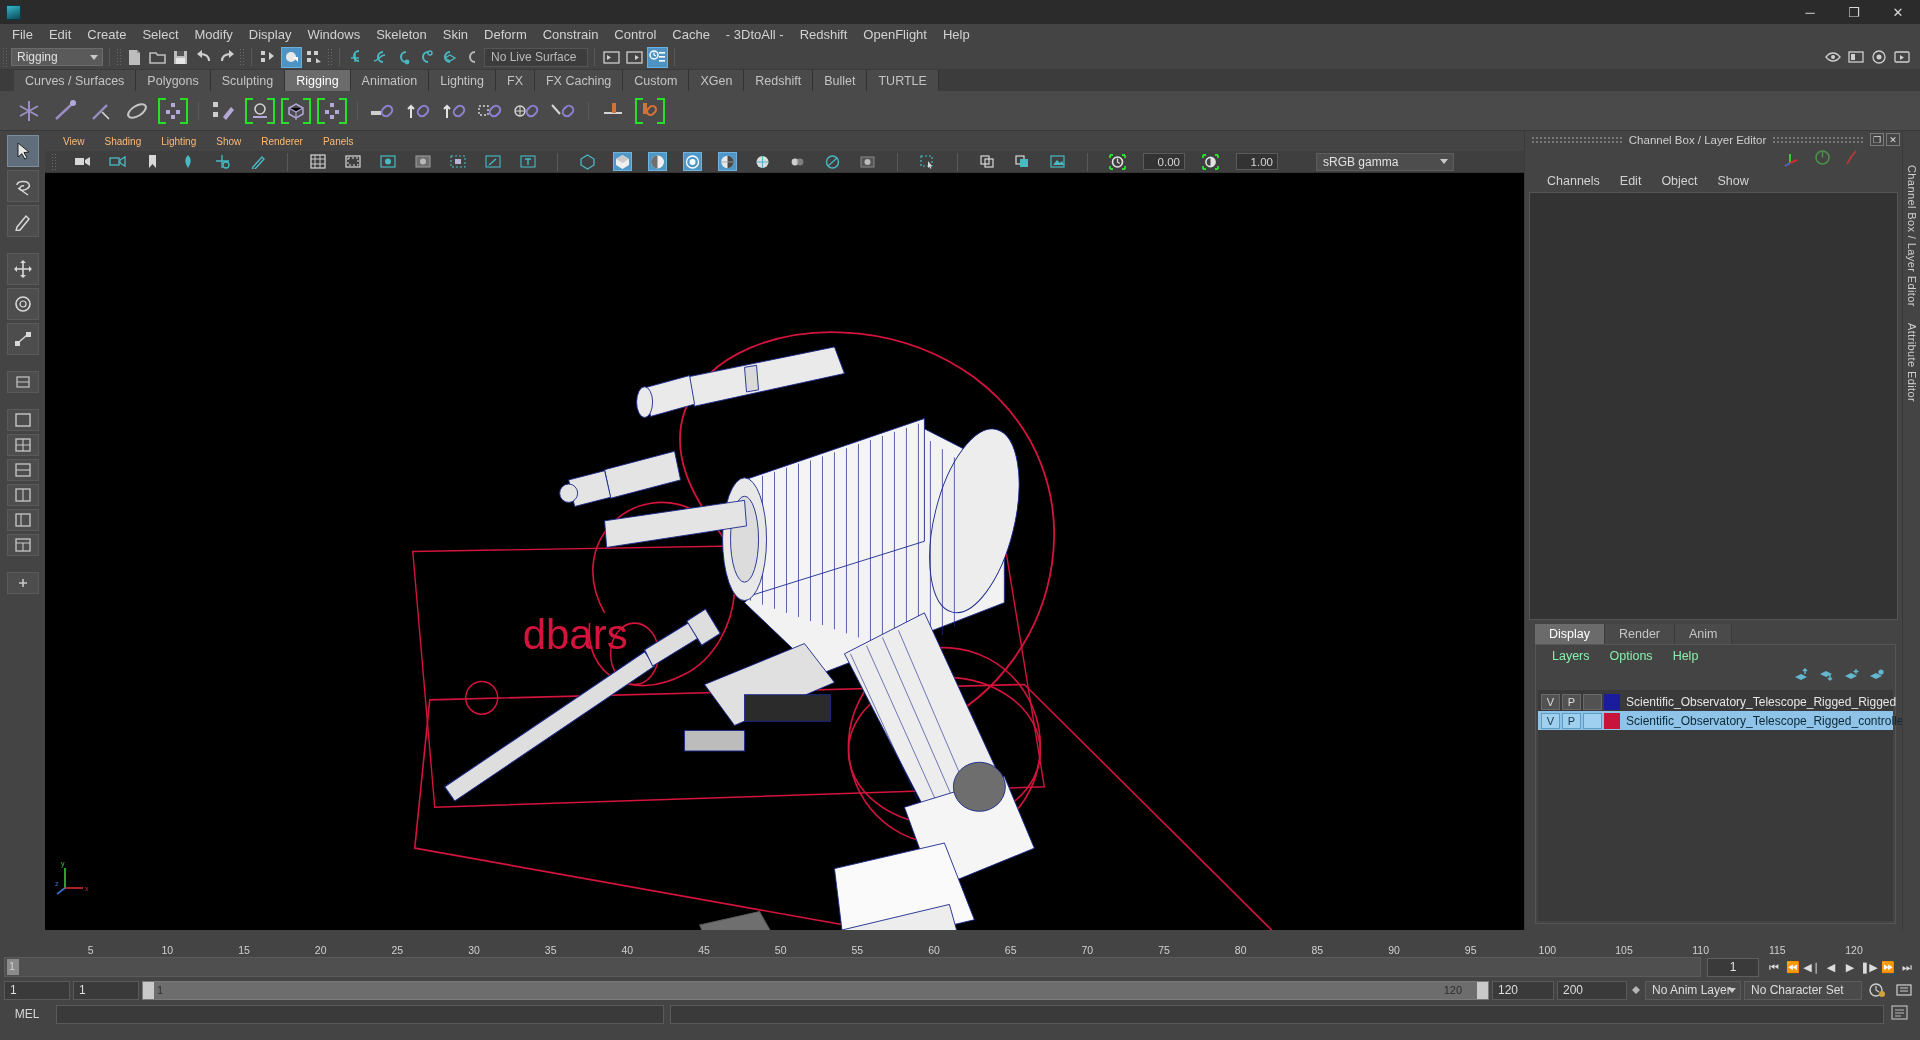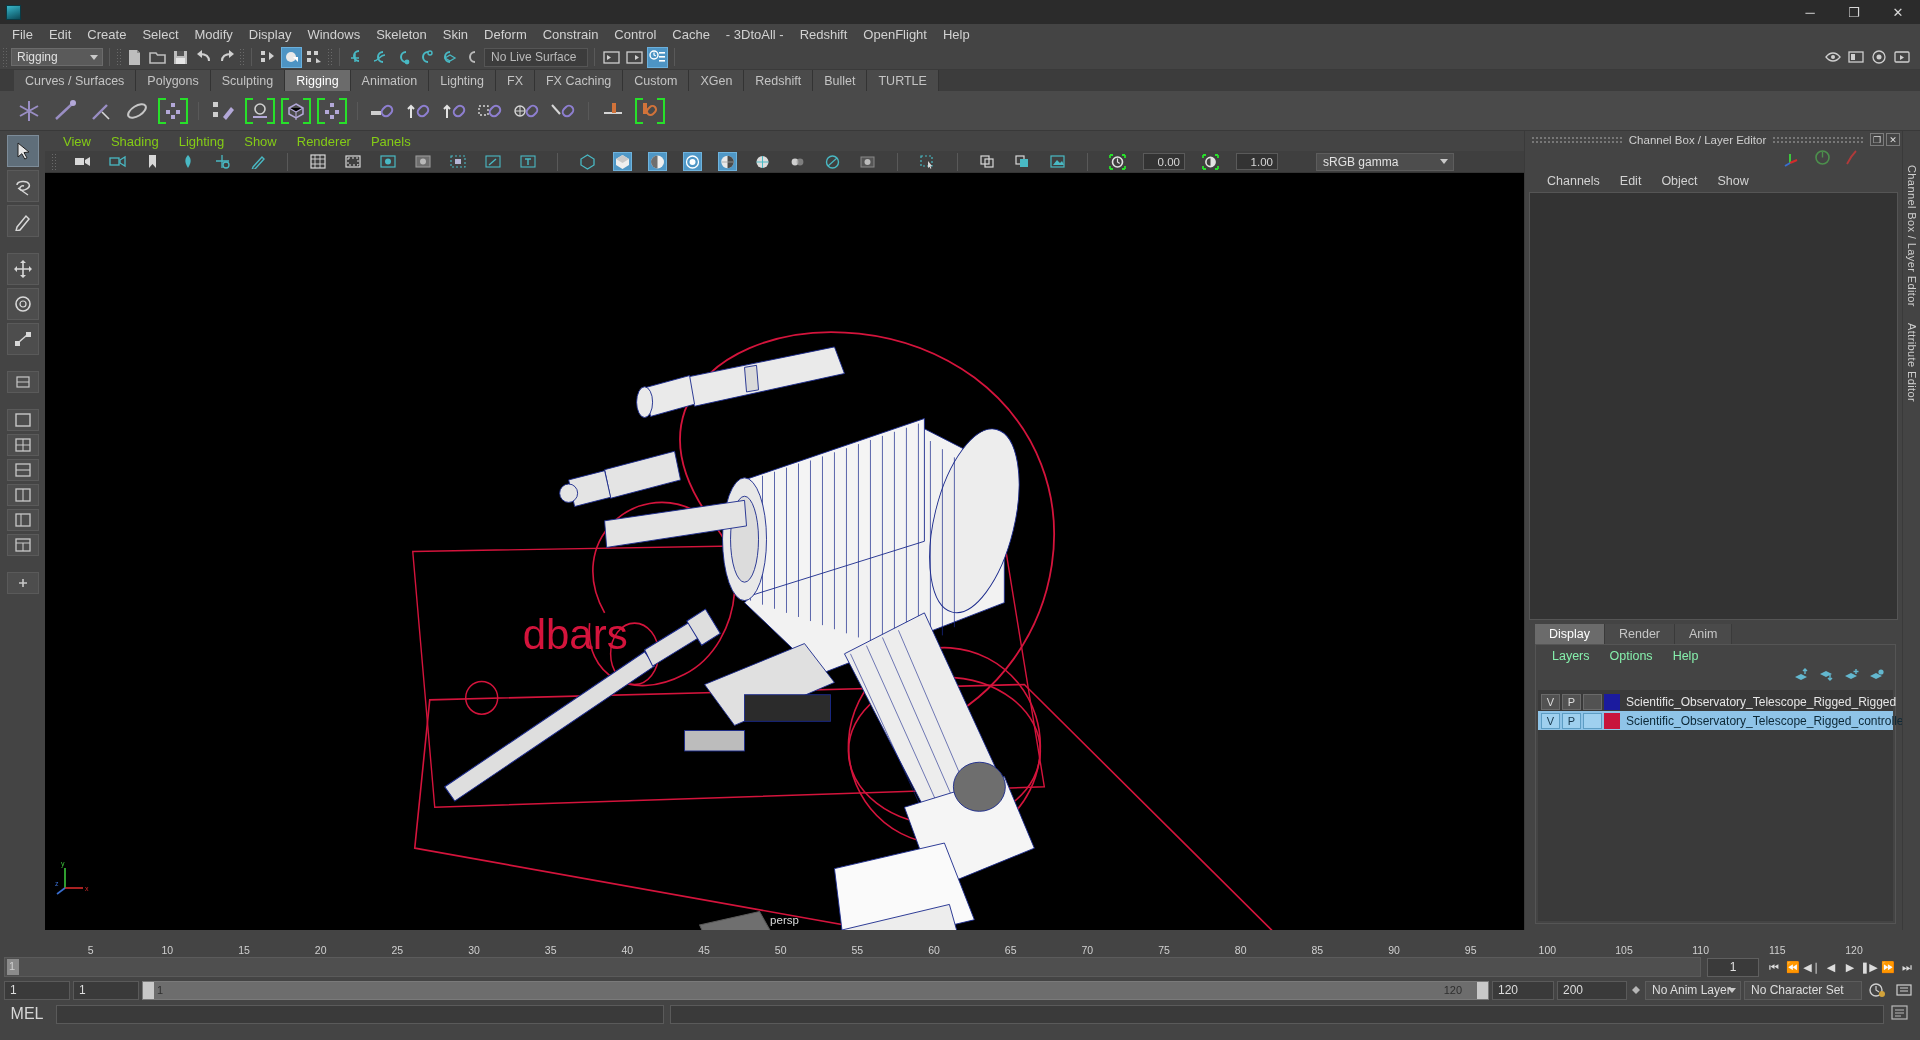--- a/index.html
+++ b/index.html
@@ -43,21 +43,21 @@
   
   .main { display:flex; height:calc(1040px - 24px - 21px - 25px - 21px - 40px - 110px); }
   .leftrail { width:45px; background:#444; display:flex; flex-direction:column; align-items:center; padding-top:4px; gap:3px; flex:none; }
   .lbtn { width:32px;height:32px; display:flex;align-items:center;justify-content:center; background:#4d4d4d; border:1px solid #5a5a5a;}
   .lbtn.sel { background:#5f6e7a; border-color:#7d8c99; }
   .lbtn.small { height:22px; }
   .railgap { height:10px; }
 
   .viewwrap { flex:1; display:flex; flex-direction:column; background:#444; min-width:0; }
   .vpmenus { height:20px; background:#444; display:flex; align-items:center; gap:0; padding-left:8px; }
-  .vpmenus .mi { padding:0 10px; font-size:13px; color:#84cc16; }
+  .vpmenus .mi { padding:0 10px; font-size:10px; color:#fdba74; }
   .vptools { height:22px; background:#3f3f3f; display:flex; align-items:center; gap:16px; padding-left:6px; border-bottom:1px solid #353535;}
   .vpbtn { width:19px;height:19px; display:flex;align-items:center;justify-content:center; flex:none; }
   .vpbtn.on { background:#4f97c6; border:1px solid #6fb3dd; }
   .numfield { width:42px;height:17px;background:#333;border:1px solid #5a5a5a;color:#d5d5d5;font-size:11.5px;display:flex;align-items:center;justify-content:flex-end;padding-right:4px; flex:none;}
   .gammasel { width:138px;height:18px;background:#4d4d4d;border:1px solid #5d5d5d;display:flex;align-items:center;padding-left:6px;font-size:12px;color:#e2e2e2; position:relative; flex:none;}
   .gammasel .arw{position:absolute;right:5px;width:0;height:0;border-left:4px solid transparent;border-right:4px solid transparent;border-top:5px solid #c9c9c9;}
 
   .viewport { flex:1; background:#000000; position:relative; overflow:hidden; }
   .vplabel { position:absolute; bottom:4px; left:0; right:0; text-align:center; font-size:11.5px; color:#dcdcdc; }
   .axisgizmo { position:absolute; left:10px; bottom:34px; width:40px; height:40px; }
@@ -98,21 +98,21 @@
   .timebar { flex:1; height:20px; background:#4f4f4f; border:1px solid #5b5b5b; position:relative; }
   .curframebox { width:52px;height:19px;background:#3a3a3a;border:1px solid #5f5f5f; color:#e0e0e0; font-size:12px; display:flex;align-items:center;justify-content:center; margin-left:6px; flex:none;}
   .playbtn { width:18px;height:18px; display:flex;align-items:center;justify-content:center; flex:none;}
   .rangerow { height:24px; display:flex; align-items:center; gap:3px; padding:0 4px; }
   .rfield { height:19px;background:#3a3a3a;border:1px solid #5a5a5a;color:#ddd;font-size:12px;display:flex;align-items:center;padding-left:5px; flex:none;}
   .rangebar { flex:1; height:19px; background:#6d6d6d; border:1px solid #7a7a7a; position:relative; display:flex; align-items:center; }
   .rhandle { width:11px;height:17px; background:#c9c9c9; position:absolute; }
   .selbox { height:19px;background:#4a4a4a;border:1px solid #5c5c5c;color:#ddd;font-size:12px;display:flex;align-items:center;padding-left:6px;position:relative; flex:none;}
   .selbox .arw{position:absolute;right:4px;width:0;height:0;border-left:4px solid transparent;border-right:4px solid transparent;border-top:5px solid #c9c9c9;}
   .melrow { height:24px; display:flex; align-items:center; gap:6px; padding:2px 4px; }
-  .mellabel { width:46px; text-align:center; font-size:16px; color:#d7d7d7; flex:none;}
+  .mellabel { width:46px; text-align:center; font-size:12px; color:#d7d7d7; flex:none;}
   .melinput { flex:1; height:19px; background:#3a3a3a; border:1px solid #5a5a5a; }
   .melright { width:26px;height:20px; flex:none; }
 </style>
 </head>
 <body>
 
 <div class="titlebar">
   <div class="tbicon"></div>
   <div class="spacer"></div>
   <div class="winbtn">─</div>
@@ -775,21 +775,20 @@
       <div class="axisgizmo">
         <svg width="40" height="40" viewBox="0 0 40 40">
           <path d="M10 32V12" stroke="#3cc63c" stroke-width="1.6"></path>
           <path d="M10 32h18" stroke="#d42b2b" stroke-width="1.6"></path>
           <path d="M10 32L2 38" stroke="#3a6ecf" stroke-width="1.6"></path>
           <text x="6" y="10" font-size="7" fill="#3cc63c" font-family="Liberation Sans, sans-serif">y</text>
           <text x="30" y="35" font-size="7" fill="#d42b2b" font-family="Liberation Sans, sans-serif">x</text>
           <text x="0" y="30" font-size="7" fill="#3a6ecf" font-family="Liberation Sans, sans-serif">z</text>
         </svg>
       </div>
-      <div class="vplabel">persp</div>
     </div>
   </div>
 
   <div class="rightpanel">
     <div class="rp-title">
       <div class="dots"></div>
       <span>Channel Box / Layer Editor</span>
       <div class="dots"></div>
       <div class="rp-winbtn">❐</div>
       <div class="rp-winbtn">✕</div>

